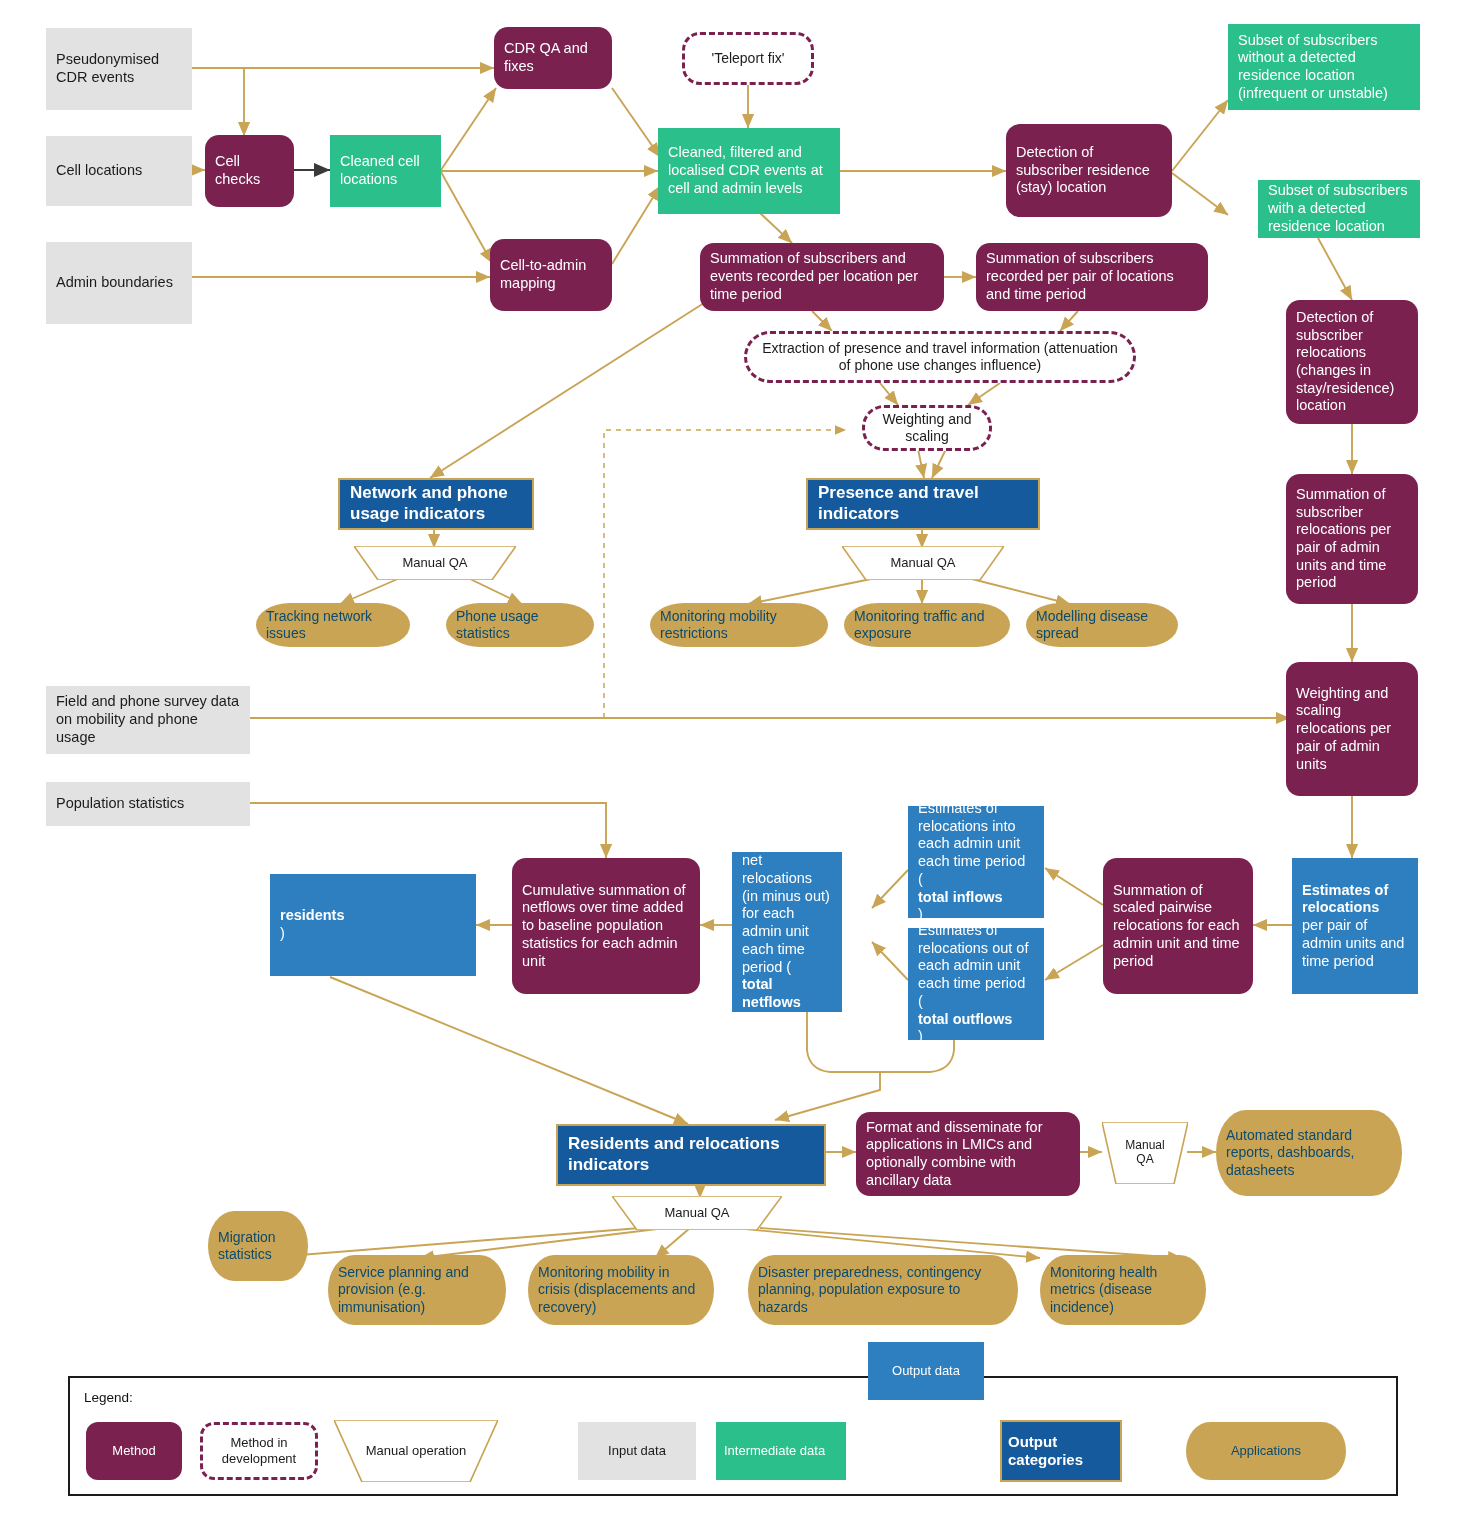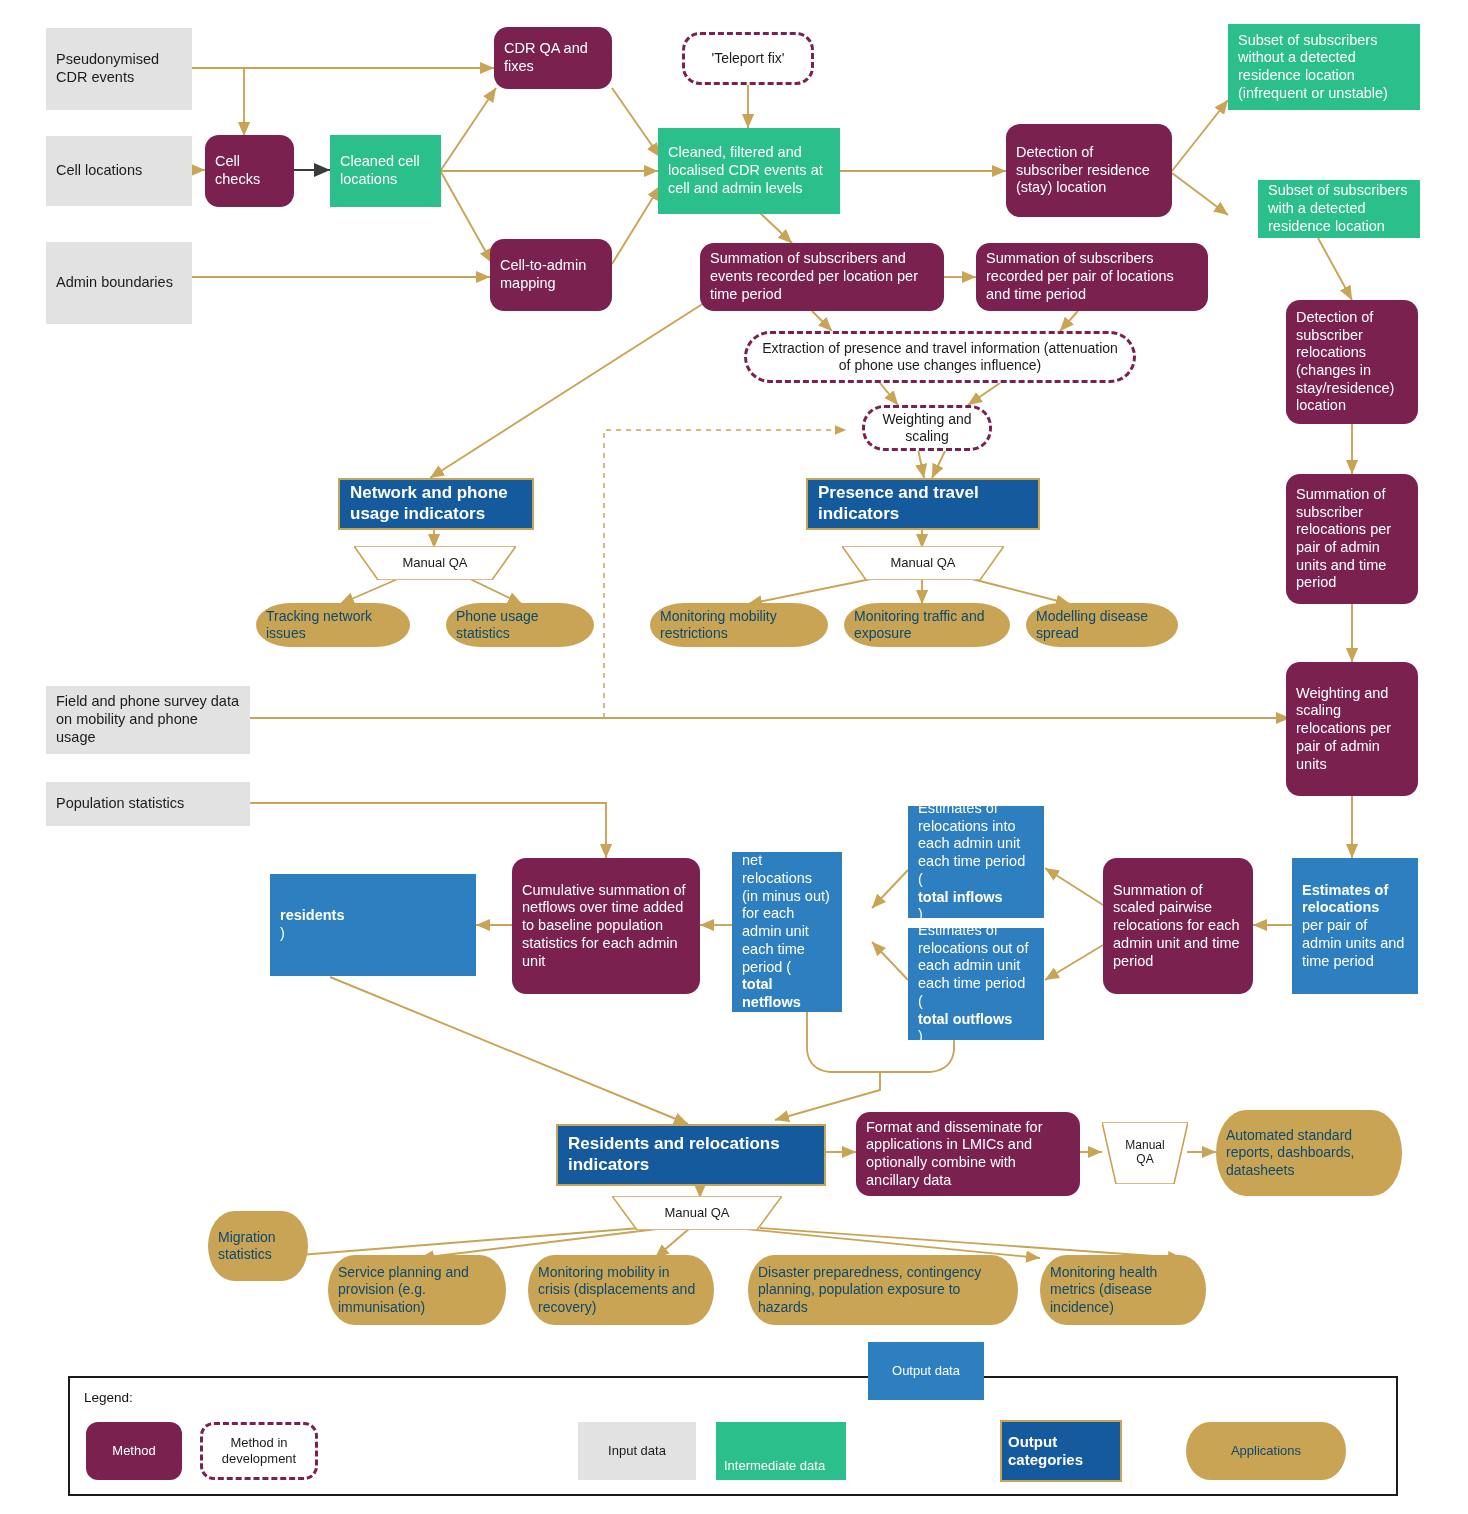--- a/index.html
+++ b/index.html
@@ -17,21 +17,21 @@
   .qa{position:absolute;font-size:13px;color:#1b1b1b;display:flex;align-items:center;justify-content:center;text-align:center;}
   .qa .trap{position:absolute;inset:0;}
   .qa .lbl{position:relative;z-index:2;line-height:1.15;}
   svg.wires{position:absolute;left:0;top:0;width:1468px;height:1514px;pointer-events:none;}
   .legendbox{position:absolute;border:2px solid #1b1b1b;background:#fff;box-sizing:border-box;}
   .legend-title{position:absolute;font-size:13.5px;color:#111;}
   .lg{position:absolute;box-sizing:border-box;display:flex;align-items:center;justify-content:center;text-align:center;line-height:1.2;}
   .lg.method{font-size:13px;border-radius:12px;}
   .lg.devmethod{font-size:13px;border-radius:14px;}
   .lg.input{font-size:13px;justify-content:center;}
-  .lg.inter{font-size:13px;padding:6px 8px;align-items:flex-end;justify-content:flex-start;text-align:left;}
+  .lg.inter{font-size:13px;padding:6px 8px;align-items:center;justify-content:flex-start;text-align:left;}
   .lg.outdata{font-size:13px;}
   .lg.outcat{font-size:15px;padding:4px 6px;text-align:left;align-items:center;justify-content:flex-start;}
   .lg.appl{font-size:13px;}
   b{font-weight:bold;}
 </style>
 </head>
 <body>
 
 <div id="canvas">
 
@@ -337,20 +337,26 @@
 
   <div class="legendbox" style="left:68px;top:1376px;width:1330px;height:120px;"></div>
   <div class="legend-title" style="left:84px;top:1390px;">Legend:</div>
 
   <div class="lg method" style="left:86px;top:1422px;width:96px;height:58px;">
       <span>Method</span>
     </div>
   <div class="lg devmethod" style="left:200px;top:1422px;width:118px;height:58px;padding:4px 6px;">
       <span>Method in development</span>
     </div>
+  <div class="qa" style="left:334px;top:1420px;width:164px;height:62px;font-size:13px;">
+    <svg class="trap" viewBox="0 0 164 62" preserveAspectRatio="none">
+        <polygon points="0,0 164,0 136,62 28,62" fill="#ffffff" stroke="#C9A455" stroke-width="1.7"></polygon>
+      </svg>
+    <span class="lbl">Manual operation</span>
+  </div>
   <div class="lg input" style="left:578px;top:1422px;width:118px;height:58px;">
       <span>Input data</span>
     </div>
   <div class="lg inter" style="left:716px;top:1422px;width:130px;height:58px;">
       <span>Intermediate data</span>
     </div>
   <div class="lg outdata" style="left:868px;top:1342px;width:116px;height:58px;">
       <span>Output data</span>
     </div>
   <div class="lg outcat" style="left:1000px;top:1420px;width:122px;height:62px;">

